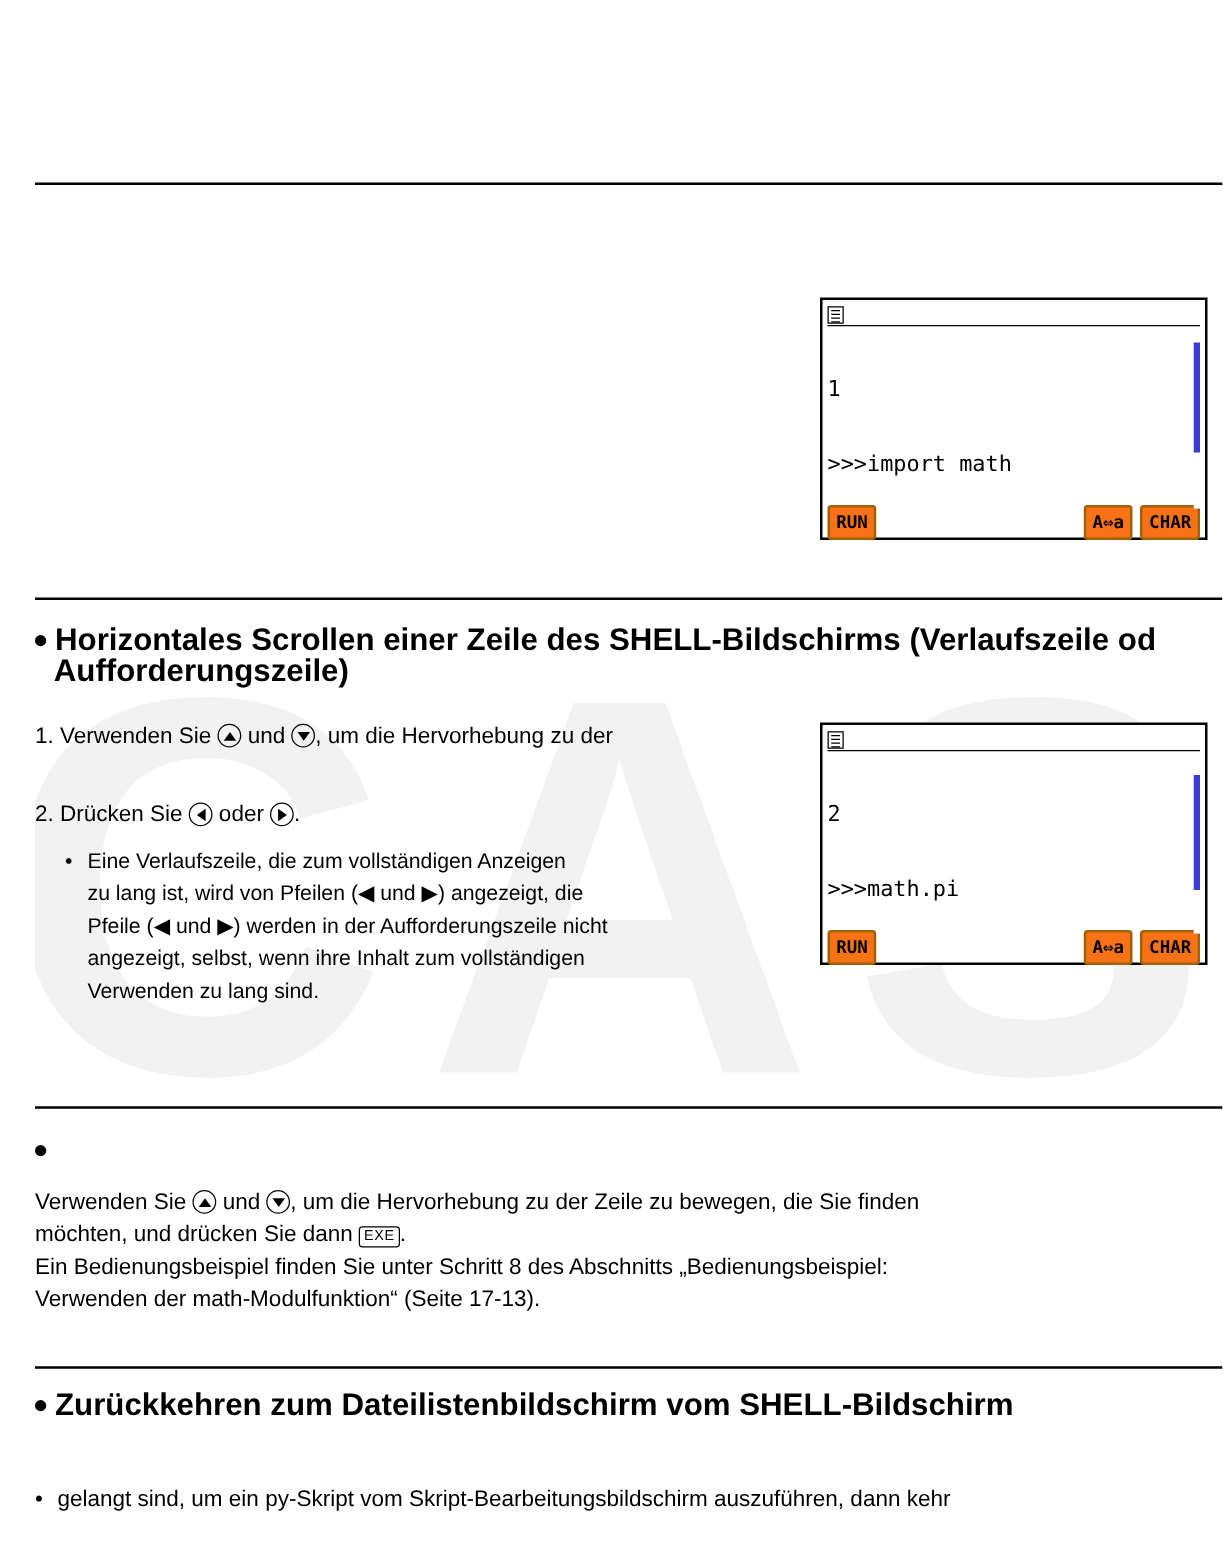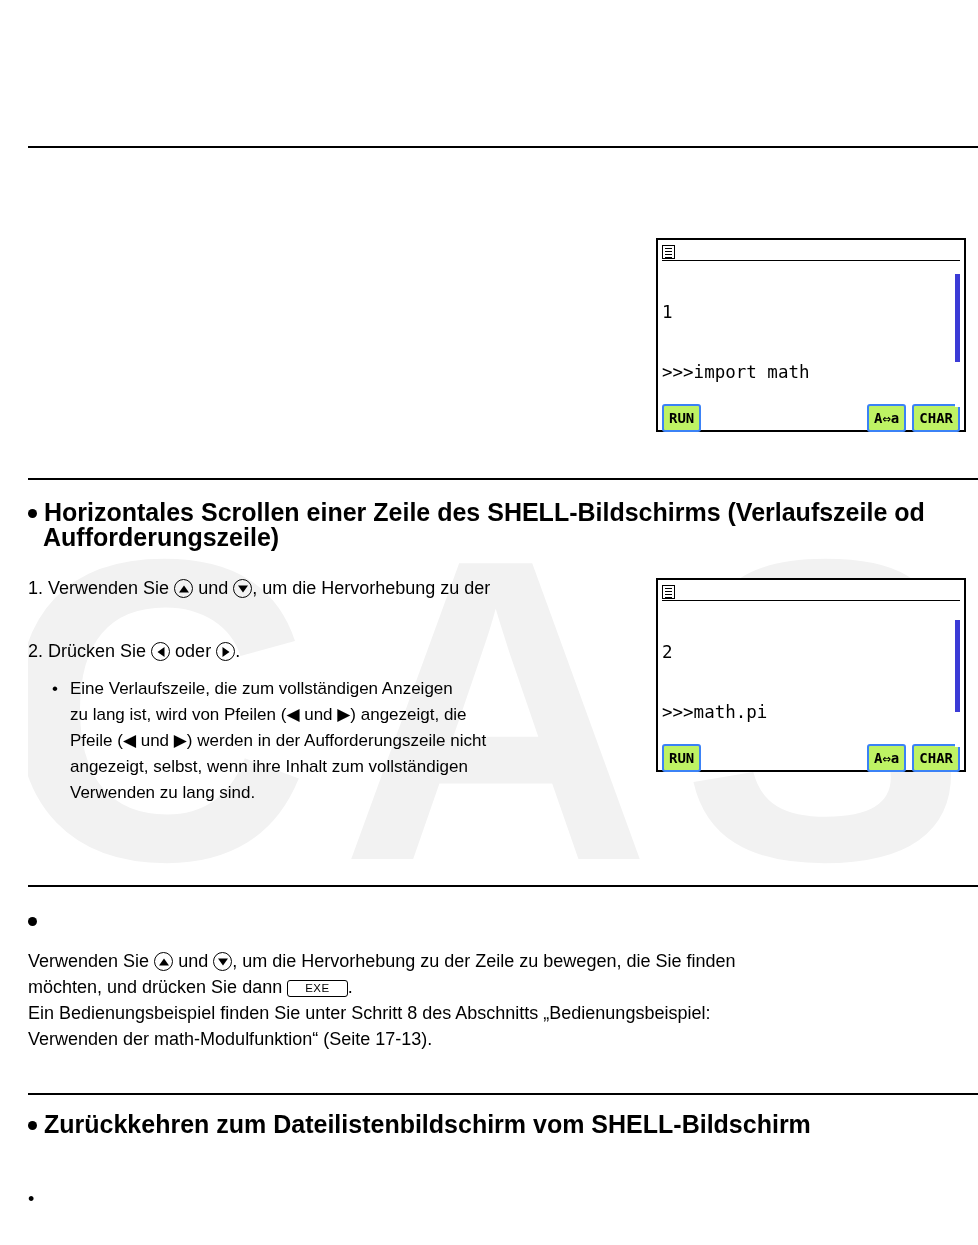--- a/index.html
+++ b/index.html
@@ -122,25 +122,25 @@
     height: 20px;
     display: flex;
     align-items: center;
     justify-content: space-between;
     margin-top: 1px;
   }
   .fkey {
     font-family: "DejaVu Sans Mono", monospace;
     font-size: 14px;
     font-weight: bold;
-    border: 2px solid #3b82f6;
+    border: 2px solid #a16207;
     border-radius: 3px;
     padding: 4px 5px;
     line-height: 16px;
-    background: #bef264;
+    background: #f97316;
   }
   .fkey-group { display: flex; gap: 6px; }
 
   
   .h-bullet {
     position: absolute;
     font-size: 25px;
     font-weight: bold;
     line-height: 25px;
   }
@@ -181,21 +181,21 @@
   .tri-down { border-left: 5px solid transparent; border-right: 5px solid transparent; border-top: 7px solid #000; transform: translate(-50%,-50%); }
   .tri-left { border-top: 5px solid transparent; border-bottom: 5px solid transparent; border-right: 7px solid #000; transform: translate(-50%,-50%); }
   .tri-right { border-top: 5px solid transparent; border-bottom: 5px solid transparent; border-left: 7px solid #000; transform: translate(-50%,-50%); }
   .keyrect {
     display: inline-block;
     border: 1.5px solid #000;
     border-radius: 3px;
     font-size: 11.5px;
     font-family: "Liberation Sans", sans-serif;
     line-height: 13px;
-    padding: 1px 17px;
+    padding: 1px 3px;
     vertical-align: 1px;
     letter-spacing: 0.5px;
   }
 </style>
 </head>
 <body>
 
 <div class="watermark">CASIO</div>
 
 <div class="page">
@@ -311,16 +311,17 @@
   </div>
 
   <div class="h-bullet" style="left:28px; top:1112px; width:930px;">
     <span class="dot"></span><span>Zurückkehren zum Dateilistenbildschirm vom SHELL-Bildschirm</span>
   </div>
 
 
   <div class="para" style="left:28px; top:1186px; width:940px; position:absolute;">
     <div style="position:relative; padding-left:18px;">
       <span style="position:absolute; left:0; top:0;">•</span>
+      <div>gelangt sind, um ein py-Skript vom Skript-Bearbeitungsbildschirm auszuführen, dann kehr</div>
     </div>
   </div>
 
 </div>
 
 </body></html>

